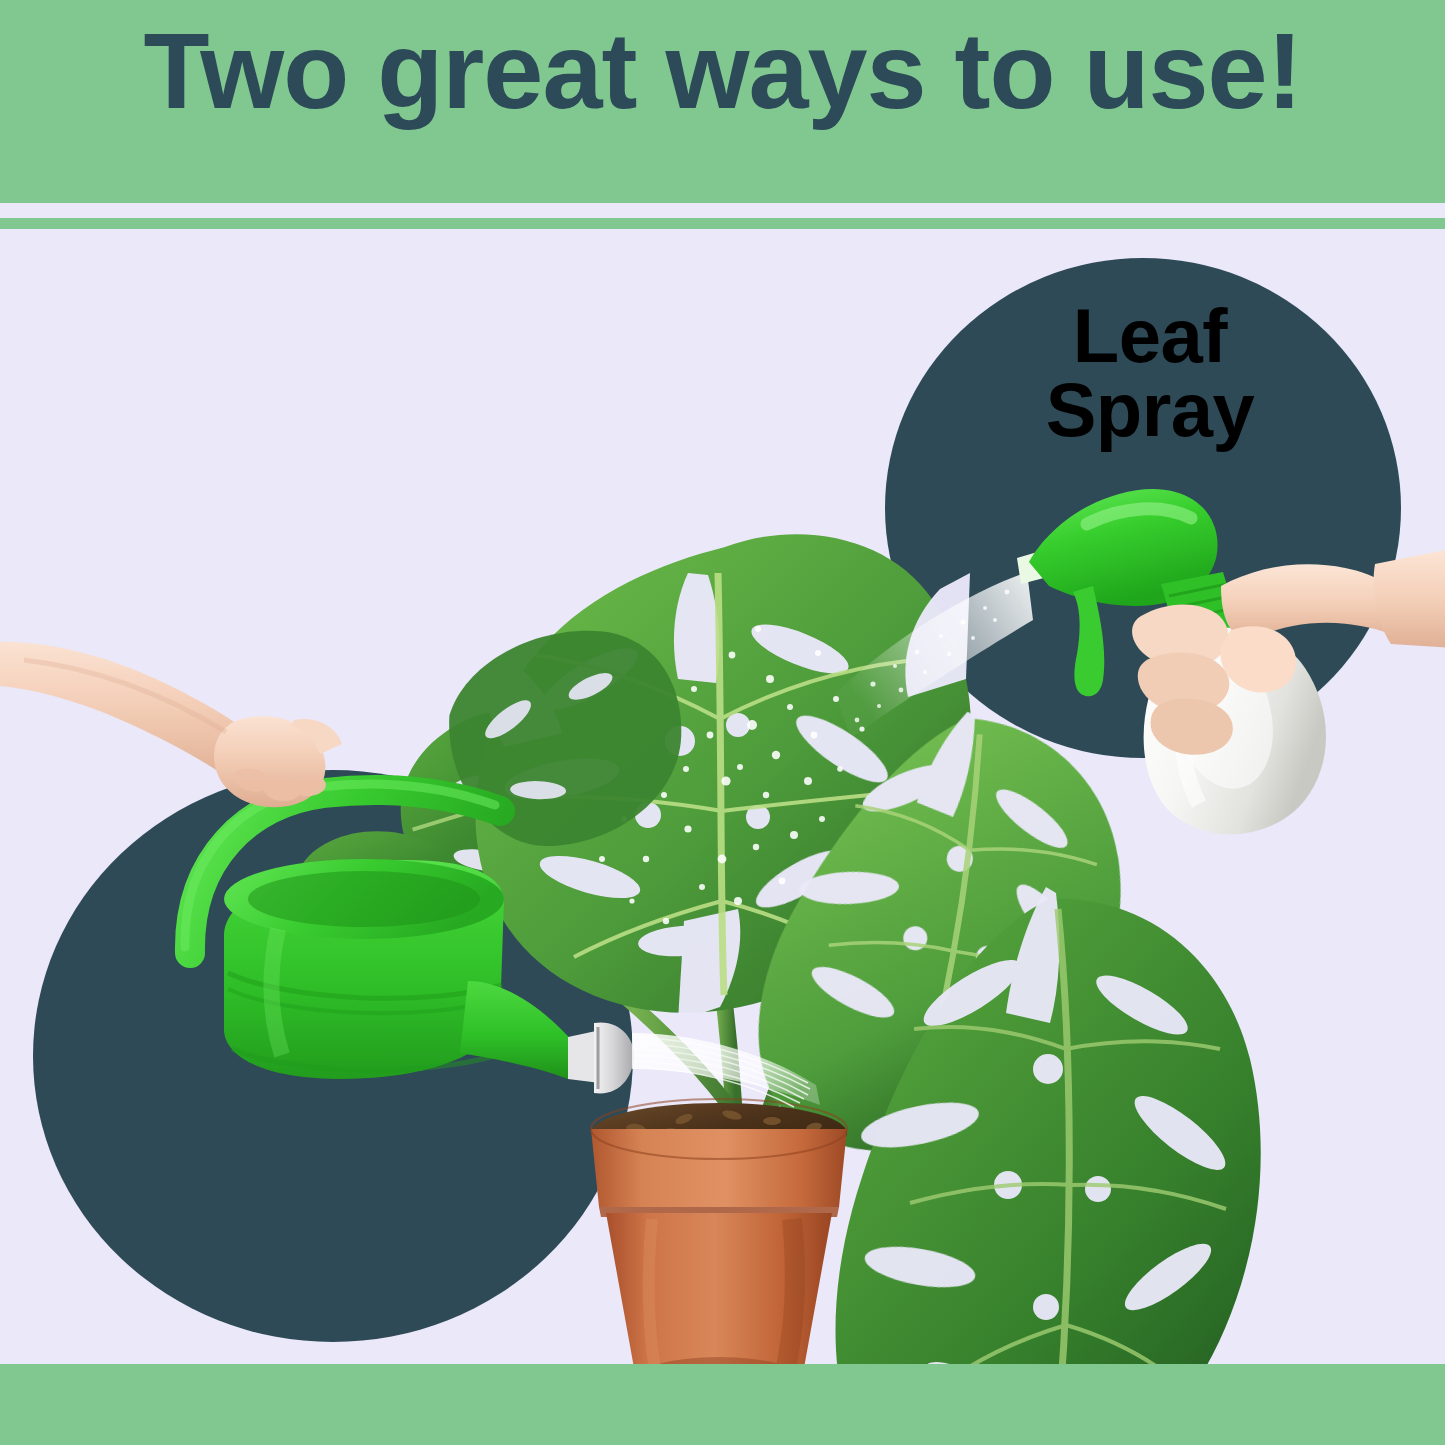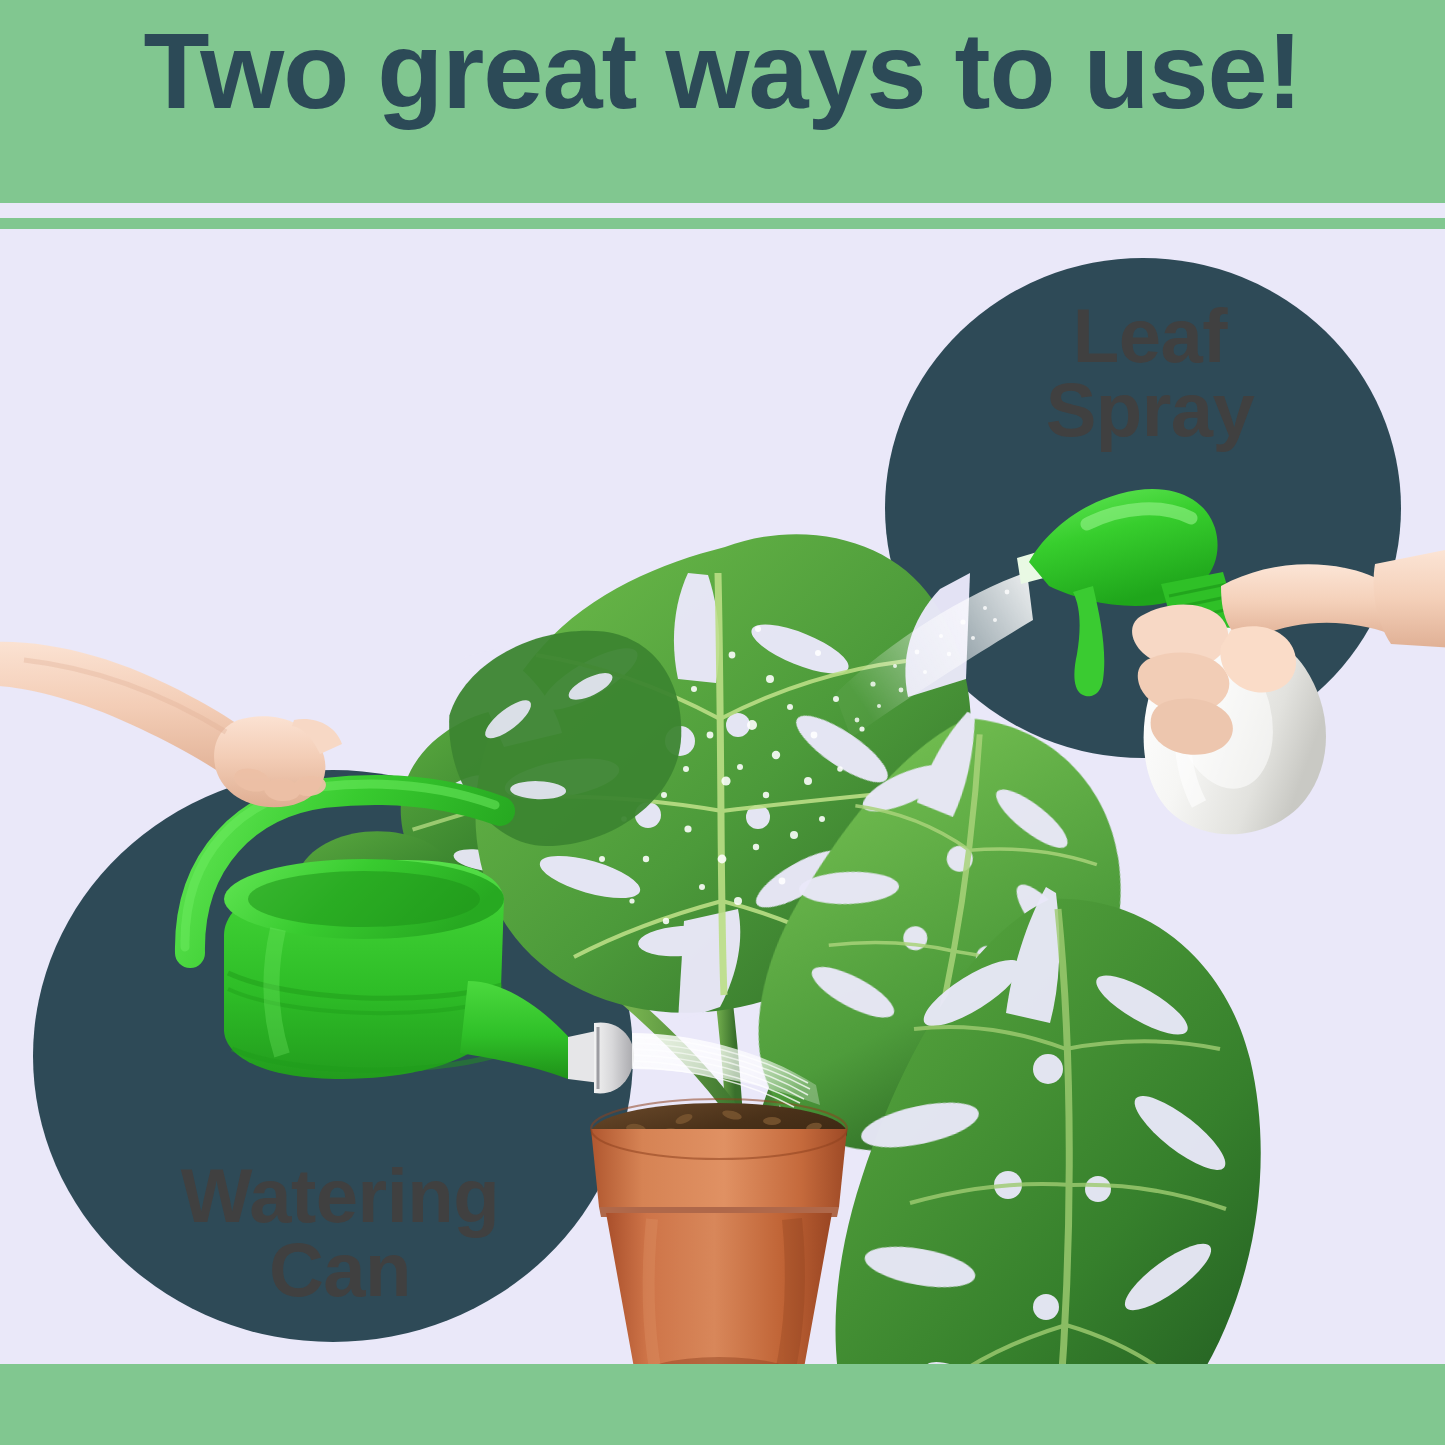--- a/index.html
+++ b/index.html
@@ -79,21 +79,21 @@
     height: 500px;
   }
   .badge-can {
     left: 33px;
     top: 541px;  
     width: 600px;
     height: 572px;
   }
   .badge-label {
     position: absolute;
-    color: #404040;
+    color: #000000;
     font-weight: 700;
     text-align: center;
     line-height: 0.98;
     letter-spacing: -0.5px;
     white-space: pre-line;
   }
   .label-spray {
     left: 1000px;
     top: 70px;   
     width: 300px;
@@ -597,20 +597,18 @@
                  C 346 234, 326 252, 300 248
                  C 276 244, 262 222, 266 202 Z" fill="#FADCC8"></path>
 
         <path d="M420 120 L 500 104 L 500 204 L 436 200 C 420 176, 416 144, 420 120 Z" fill="url(#skinR)"></path>
       </g>
     </svg>
 
     <div class="badge-label label-spray">Leaf
 Spray</div>
 
-    <div class="badge-label label-can">Watering
-Can</div>
 
   </div>
 
   <div class="footer-band"></div>
 
 </div>
 
 </body></html>

